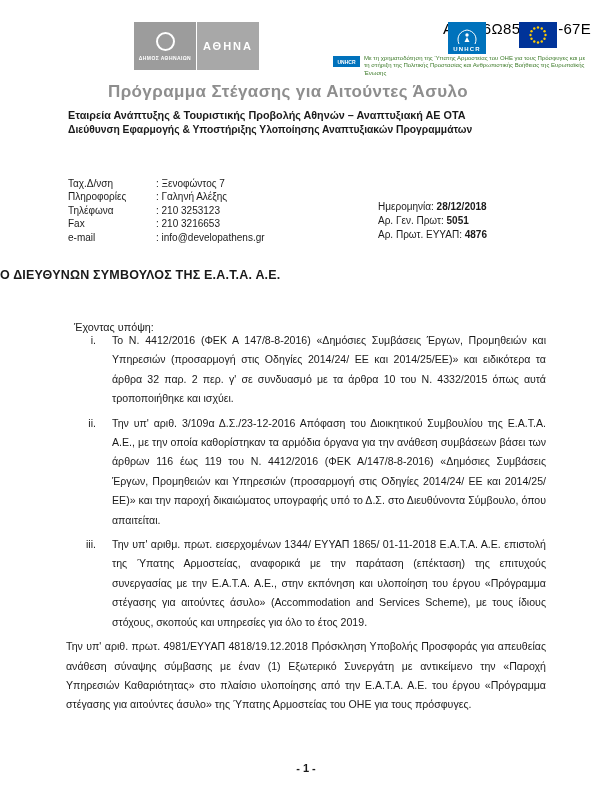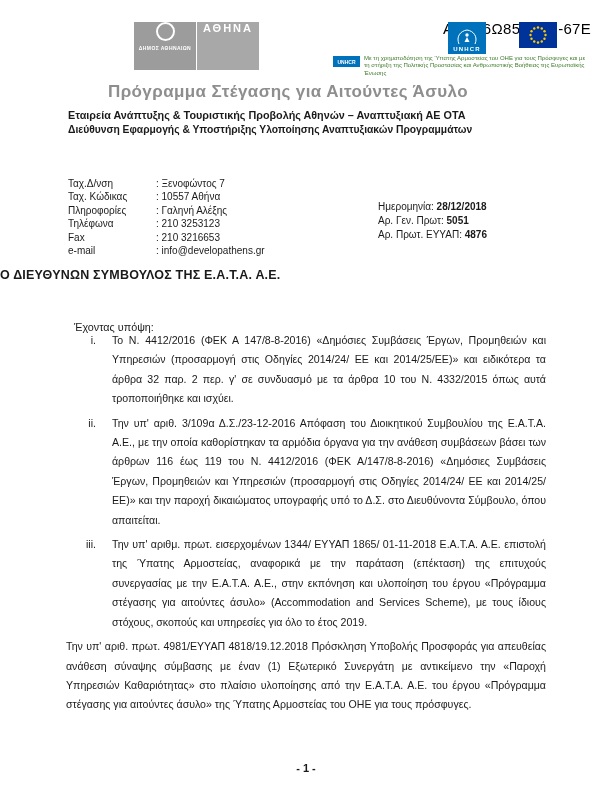--- a/index.html
+++ b/index.html
@@ -4,21 +4,21 @@
 <style>
   html,body{margin:0;padding:0;background:#e9e9e9;}
   .page{position:relative;width:612px;height:792px;margin:0 auto;background:#ffffff;
         font-family:"Liberation Sans",sans-serif;color:#1a1a1a;overflow:hidden;}
   .ada,.logo-box,.stamp,.unhcr-flag,.eu-flag,.unhcr-badge,.funding,.program-title,
   .org,.contact,.meta,.heading,.intro,.list,.footer{position:absolute;}
 
   .ada{top:20px;left:443px;font-size:15px;color:#000;letter-spacing:.3px;}
 
   .logo-box{top:22px;width:62px;height:48px;background:#9c9c9c;display:flex;flex-direction:column;
-            align-items:center;justify-content:flex-start;}
+            align-items:center;justify-content:center;}
   .logo-city{left:134px;}
   .logo-athina{left:197px;background:#a8a8a8;}
   .emblem{width:15px;height:15px;border:2px solid #fff;border-radius:50%;margin-bottom:4px;}
   .logo-label{font-size:5px;color:#fff;font-weight:bold;text-align:center;letter-spacing:.4px;}
   .athina-mark{font-size:11px;color:#fff;font-weight:bold;letter-spacing:2px;}
 
   .stamp{left:287px;top:16px;display:flex;gap:6px;}
   .stamp-agency{font-size:7.5px;font-weight:bold;line-height:9.5px;color:#101010;letter-spacing:.2px;}
   .stamp-details{width:66px;font-size:4.6px;line-height:5.6px;color:#c03524;}
 
@@ -114,24 +114,20 @@
     <div class="org-line1">Εταιρεία Ανάπτυξης &amp; Τουριστικής Προβολής Αθηνών – Αναπτυξιακή ΑΕ ΟΤΑ</div>
     <div class="org-line2">Διεύθυνση Εφαρμογής &amp; Υποστήριξης Υλοποίησης Αναπτυξιακών Προγραμμάτων</div>
   </div>
 
   <div class="contact">
     <div class="c-row">
       <span class="c-label">Ταχ.Δ/νση</span>
       <span class="c-value">: Ξενοφώντος 7</span>
     </div>
     <div class="c-row">
-      <span class="c-label">Ταχ. Κώδικας</span>
-      <span class="c-value">: 10557 Αθήνα</span>
-    </div>
-    <div class="c-row">
       <span class="c-label">Πληροφορίες</span>
       <span class="c-value">: Γαληνή Αλέξης</span>
     </div>
     <div class="c-row">
       <span class="c-label">Τηλέφωνα</span>
       <span class="c-value">: 210 3253123</span>
     </div>
     <div class="c-row">
       <span class="c-label">Fax</span>
       <span class="c-value">: 210 3216653</span>

